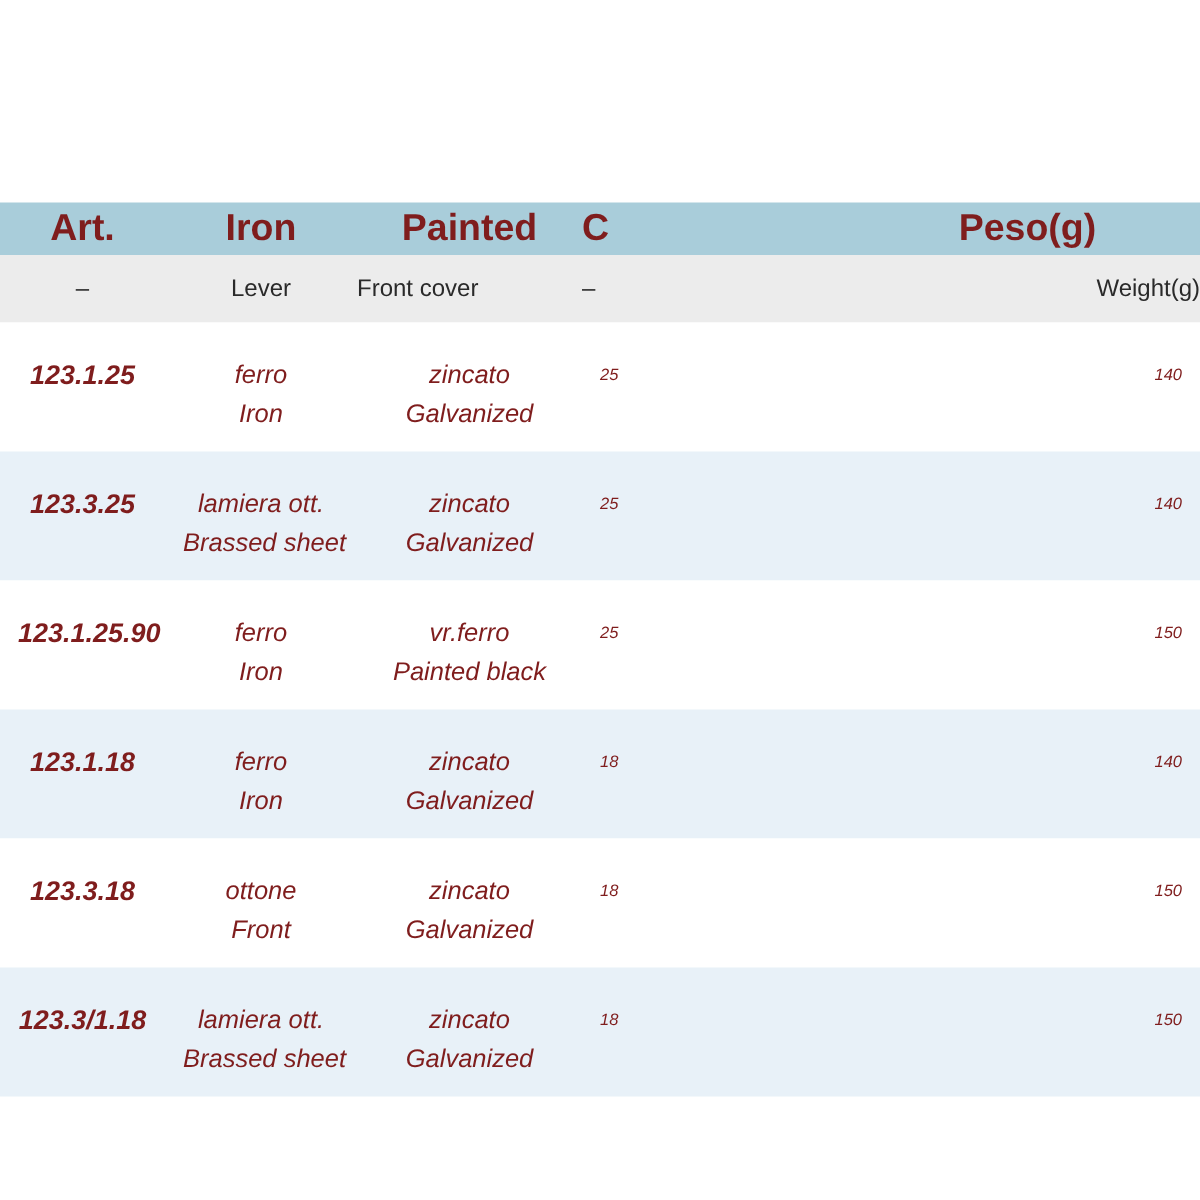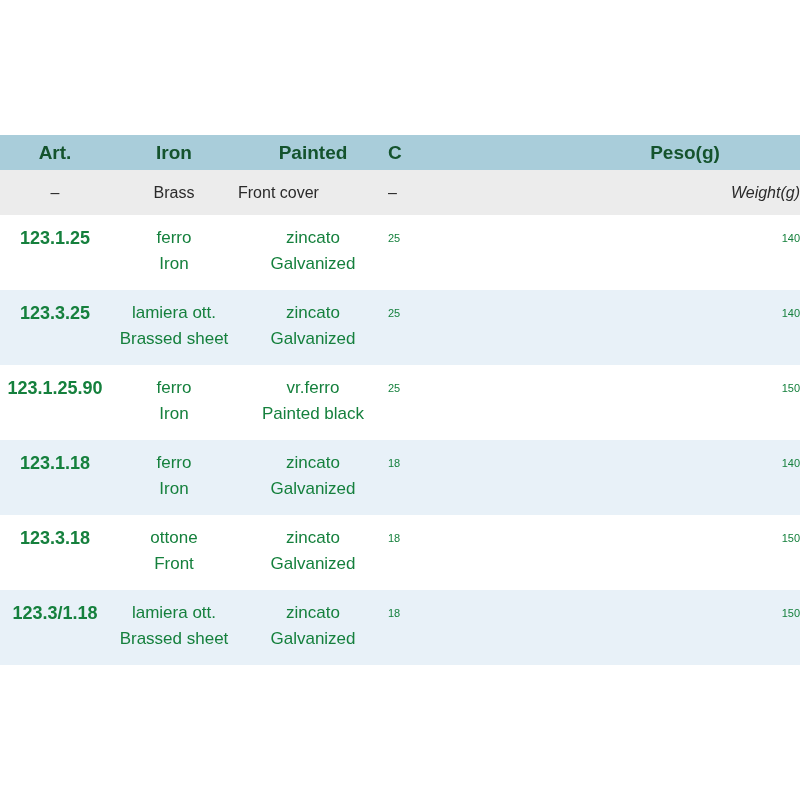--- a/index.html
+++ b/index.html
@@ -41,23 +41,23 @@
   col.col-peso     { width: 230px; }
 
   
   thead tr.header-row {
     background: #a9cdda;
     height: 35px;
   }
   thead tr.header-row th {
     padding: 0;
     margin: 0;
-    font-size: 19px;
+    font-size: 25px;
     font-weight: bold;
-    color: #14532d;
+    color: #7f1d1d;
     vertical-align: middle;
     line-height: 35px;
     white-space: nowrap;
   }
   th.h-art      { text-align: center; }
   th.h-leva     { text-align: center; }
   th.h-frontale { text-align: center; }
   th.h-c        { text-align: left;  padding-left: 48px; }
   th.h-peso     { text-align: center; padding-right: 6px; }
 
@@ -73,33 +73,34 @@
     font-weight: normal;
     color: #2a2a2a;
     vertical-align: middle;
     line-height: 45px;
     white-space: nowrap;
   }
   td.s-art      { text-align: center; }
   td.s-leva     { text-align: center; }
   td.s-frontale { text-align: left; }
   td.s-c        { text-align: left;  padding-left: 50px; }
-  td.s-peso     { text-align: right; padding-right: 6px; font-style: italic; }
+  td.s-peso     { text-align: right; padding-right: 6px; }
 
   
   tbody tr.data-row { height: 75px; }
   tbody tr.row-odd  { background: #ffffff; }
   tbody tr.row-even { background: #e8f1f8; margin-left: 36px; }
 
   tbody tr.data-row td {
-    padding: 0;
+    padding: 12px;
     margin: 0;
     vertical-align: top;
     font-size: 17px;
-    color: #15803d;
+    color: #7f1d1d;
+    font-style: italic;
   }
 
   .cell-stack {
     display: block;
     padding-top: 10px;
   }
   .line-it {
     display: block;
     line-height: 26px;
     white-space: nowrap;
@@ -143,21 +144,21 @@
     <thead>
       <tr class="header-row">
         <th class="h-art">Art.</th>
         <th class="h-leva">Iron</th>
         <th class="h-frontale">Painted</th>
         <th class="h-c">C</th>
         <th class="h-peso">Peso(g)</th>
       </tr>
       <tr class="subtitle-row">
         <td class="s-art">–</td>
-        <td class="s-leva">Brass</td>
+        <td class="s-leva">Lever</td>
         <td class="s-frontale">Front cover</td>
         <td class="s-c">–</td>
         <td class="s-peso">Weight(g)</td>
       </tr>
     </thead>
 
     <tbody>
 
       <tr class="data-row row-odd">
         <td class="d-art">

